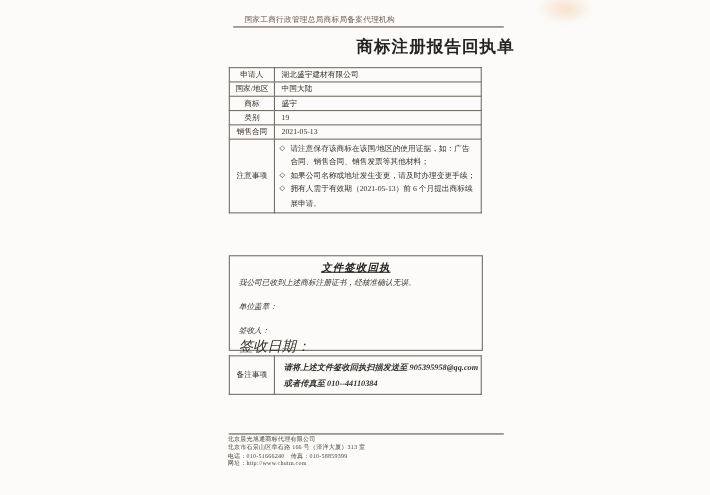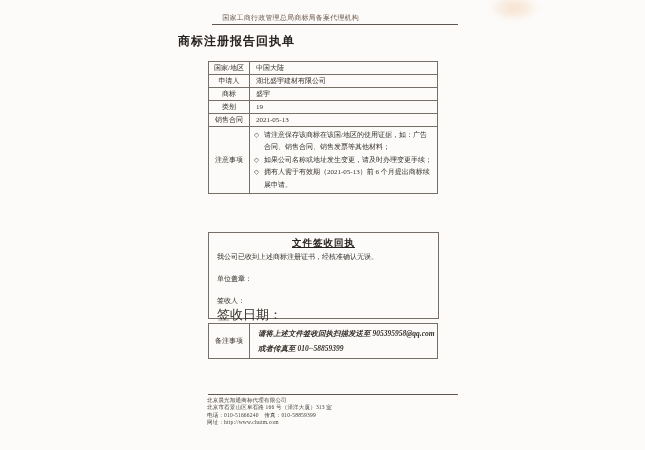--- a/index.html
+++ b/index.html
@@ -26,22 +26,22 @@
     color:#6e5a4e;
     white-space:nowrap;
   }
   .header-rule {
     position:absolute; top:24px; left:212px; width:246px; height:0;
     border-top:1px solid #5f564f;
   }
 
   .doc-title {
     position:absolute; top:33px; left:178px; width:290px;
-    text-align:left;
-    font-size:12px; font-weight:bold; letter-spacing:1px;
+    text-align:right;
+    font-size:15px; font-weight:bold; letter-spacing:1px;
     color:#26221f;
   }
 
   table { border-collapse:collapse; }
   td {
     border:1px solid #766f67;
     font-size:7px;
     color:#35302b;
     padding:0;
     vertical-align:middle;
@@ -53,20 +53,21 @@
   .info-table td { height:12px; line-height:12px; }
   .info-table td.notes-cell { height:59px; line-height:12.4px; padding:2px 4px 2px 4px; vertical-align:top; }
 
   .note-line { display:flex; align-items:flex-start;justify-content:space-between; }
   .note-bullet { flex:0 0 10px; text-align:left; font-size:6.5px; line-height:12.4px; }
   .note-text { flex:1 1 auto; }
 
   .receipt-box {
     position:absolute; top:232px; left:208px; width:229px; height:85px;
     border:1px solid #766f67;
+    font-style:italic;
   }
   .receipt-title {
     margin-top:4px;
     text-align:center;
     font-size:9.5px; font-weight:bold; letter-spacing:1px;
     text-decoration:underline;
     color:#26221f;
   }
   .receipt-statement {
     margin:3px 6px 0 8px;
@@ -100,26 +101,26 @@
   <div class="scan-smudge"></div>
 
   <div class="header-org">国家工商行政管理总局商标局备案代理机构</div>
   <div class="header-rule"></div>
 
   <div class="doc-title">商标注册报告回执单</div>
 
   <table class="info-table">
     <tbody>
       <tr>
+        <td class="label-cell">申请人</td>
+        <td class="value-cell">湖北盛宇建材有限公司</td>
+      </tr>
+      <tr>
         <td class="label-cell">国家/地区</td>
         <td class="value-cell">中国大陆</td>
-      </tr>
-      <tr>
-        <td class="label-cell">申请人</td>
-        <td class="value-cell">湖北盛宇建材有限公司</td>
       </tr>
       <tr>
         <td class="label-cell">商标</td>
         <td class="value-cell">盛宇</td>
       </tr>
       <tr>
         <td class="label-cell">类别</td>
         <td class="value-cell">19</td>
       </tr>
       <tr>
@@ -153,21 +154,21 @@
     <div class="receipt-signer">签收人：</div>
     <div class="receipt-date">签收日期：</div>
   </div>
 
   <table class="remark-table">
     <tbody>
       <tr>
         <td class="label-cell">备注事项</td>
         <td class="value-cell remark-value">
           <div class="remark-line">请将上述文件签收回执扫描发送至 905395958@qq.com</div>
-          <div class="remark-line">或者传真至 010--58859399</div>
+          <div class="remark-line">或者传真至 010--44110384</div>
         </td>
       </tr>
     </tbody>
   </table>
 
   <div class="footer-rule"></div>
   <div class="footer-block">
     <div>北京晨光旭通商标代理有限公司</div>
     <div>北京市石景山区阜石路 166 号（泽洋大厦）313 室</div>
     <div>电话：010-51666240　传真：010-58859399</div>

